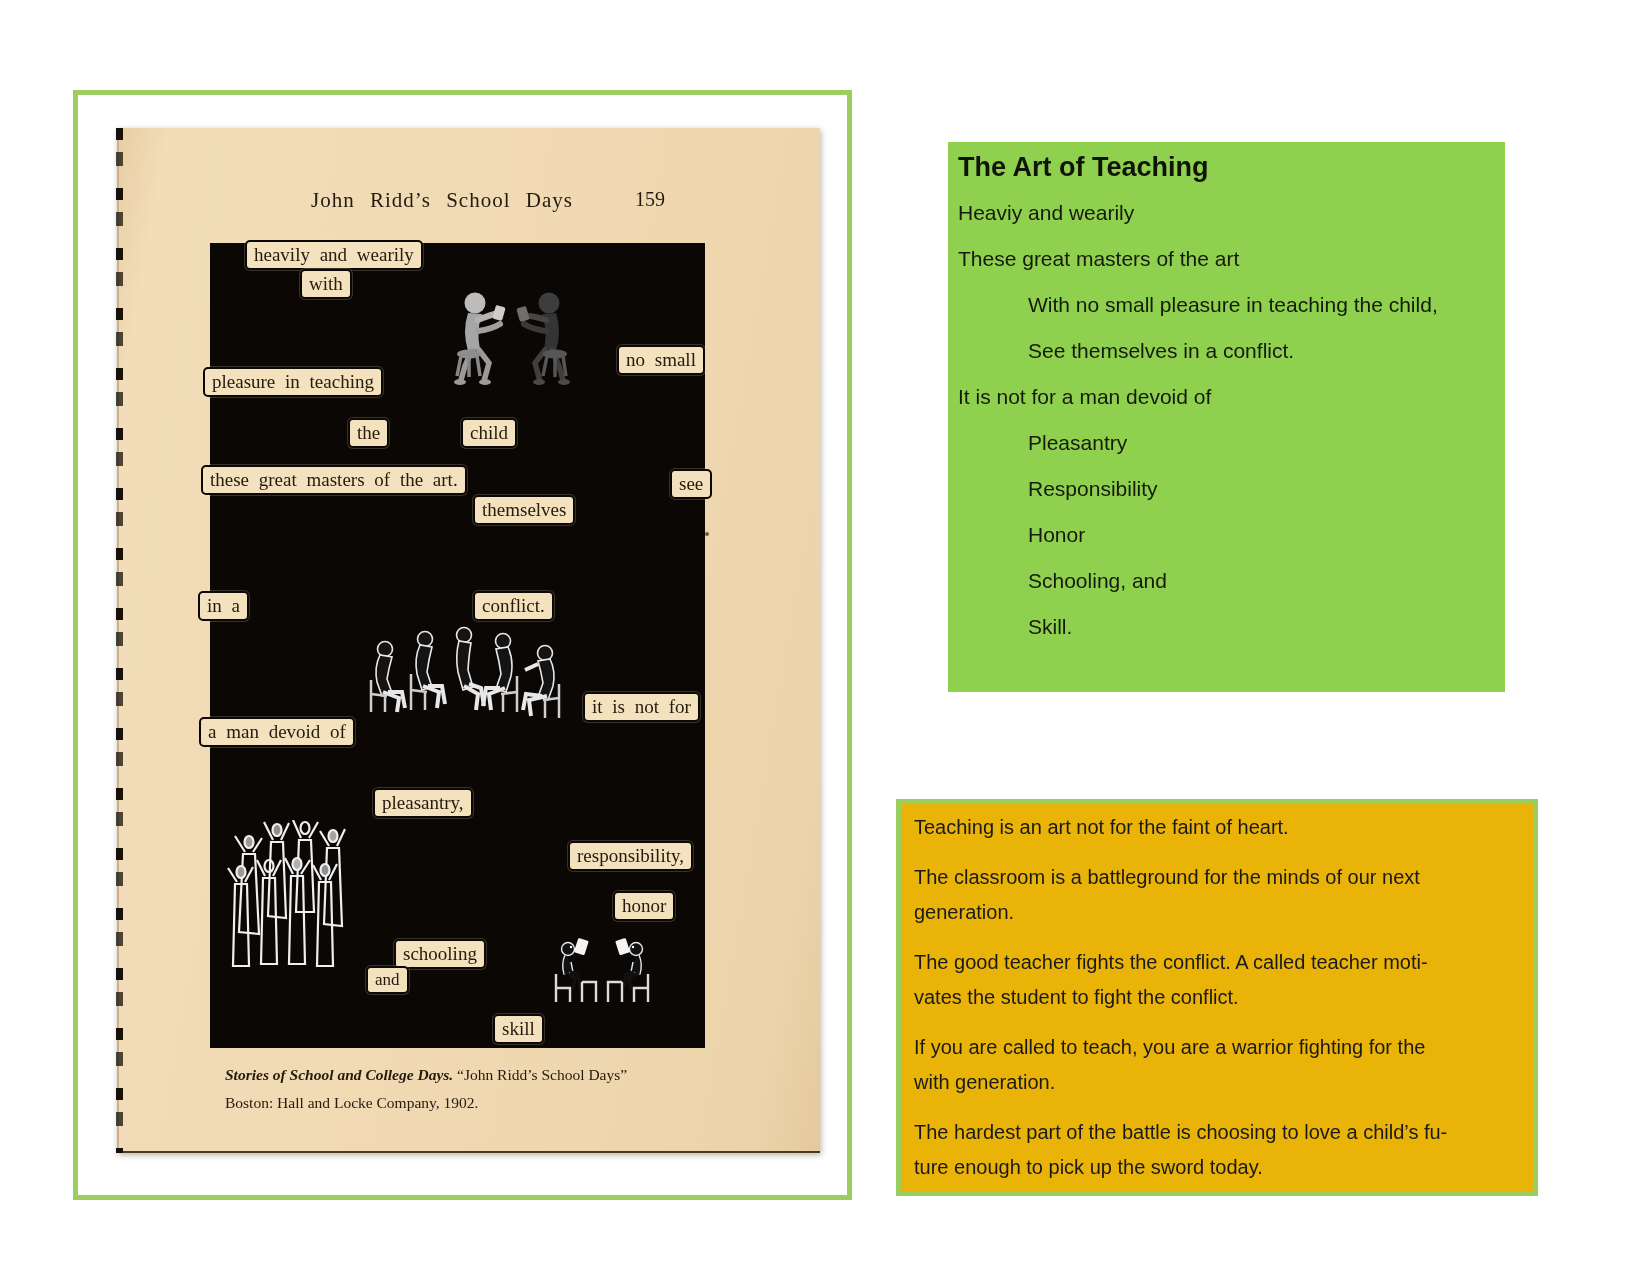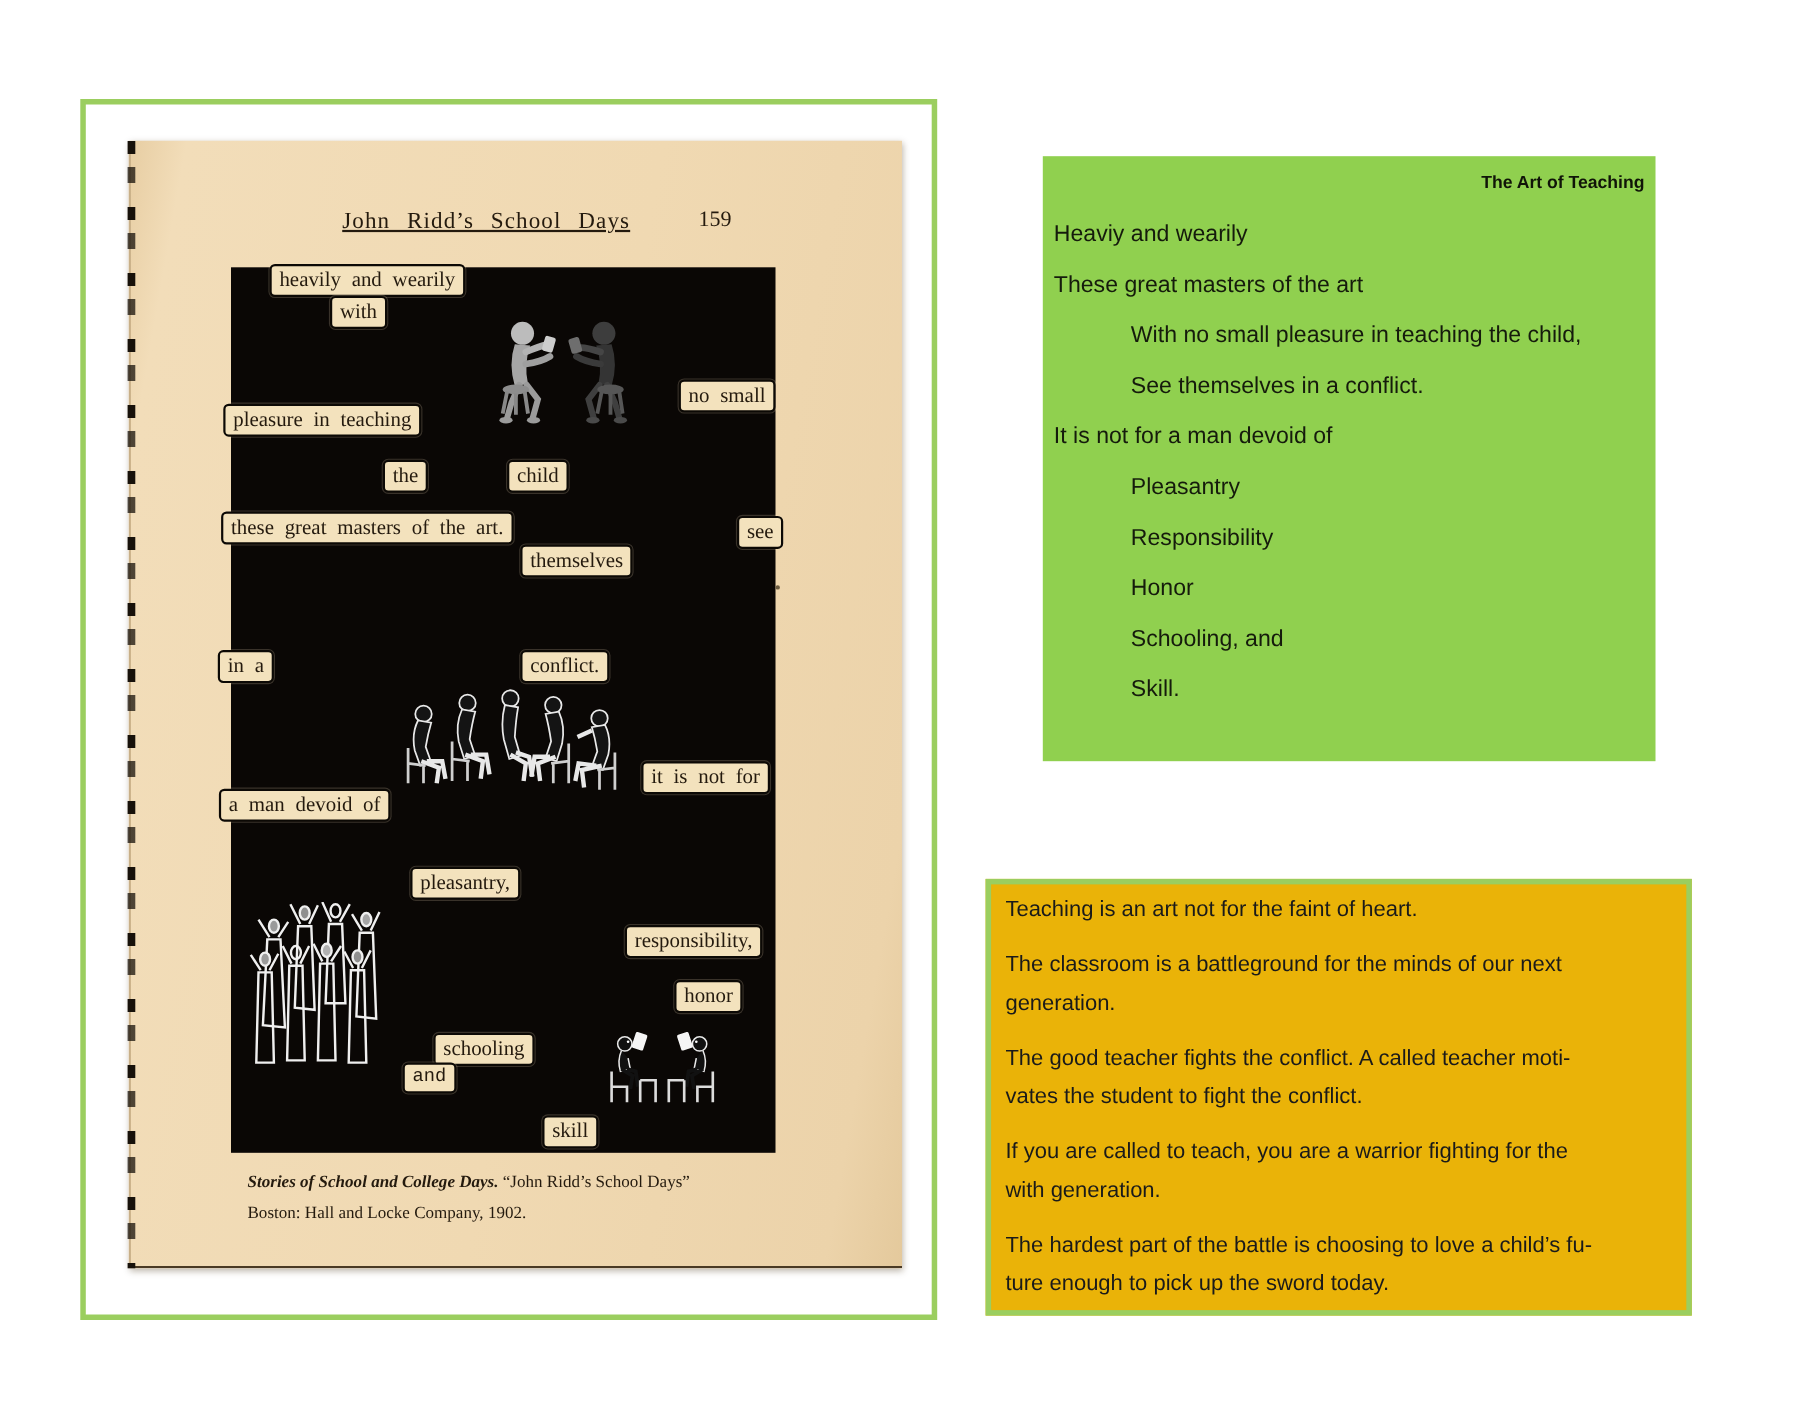--- a/index.html
+++ b/index.html
@@ -10,44 +10,44 @@
   .frame{position:absolute;left:73px;top:90px;width:779px;height:1110px;
          border:5px solid #9bce5f;box-sizing:border-box;background:#ffffff;}
   .scanpage{position:absolute;left:117px;top:128px;width:703px;height:1025px;
             background:linear-gradient(100deg,#e7cda2 0%,#f2ddb9 6%,#f0d9b2 55%,#ecd3aa 92%,#e4c99c 100%);
             box-shadow:1px 2px 6px rgba(60,40,10,.35), inset 0 -2px 0 #4a3a24, inset 2px 0 0 #c9b088;}
   .page-edge{position:absolute;left:-1px;top:0;bottom:0;width:7px;
              background:repeating-linear-gradient(to bottom,#17110a 0 12px,rgba(23,17,10,0) 12px 24px,
              rgba(23,17,10,.75) 24px 38px,rgba(23,17,10,0) 38px 60px);}
   .pg-header{position:absolute;left:160px;top:60px;width:330px;text-align:center;
              font-family:"Liberation Serif",serif;font-size:21px;color:#241a0e;
-             word-spacing:9px;letter-spacing:1px;white-space:nowrap;text-decoration:underline;}
+             word-spacing:9px;letter-spacing:1px;white-space:nowrap;}
   .pg-num{position:absolute;left:518px;top:60px;font-family:"Liberation Serif",serif;
           font-size:20px;color:#241a0e;}
   .blackrect{position:absolute;left:93px;top:115px;width:495px;height:805px;background:#0a0705;}
   .speck{position:absolute;left:588px;top:404px;width:4px;height:4px;border-radius:50%;background:#6b5b40;}
 
   .wb{position:absolute;background:#f3e2bd;color:#241a0e;font-family:"Liberation Serif",serif;
       font-size:19px;line-height:1.15;padding:2px 7px;border-radius:5px;border:2px solid #0c0905;
       white-space:nowrap;word-spacing:5px;box-shadow:0 0 0 1px rgba(243,226,189,.2);}
-  .wb.small{font-size:17px;font-family:Liberation Mono, monospace;}
+  .wb.small{font-size:17px;}
 
   .citation{position:absolute;left:108px;top:938px;font-family:"Liberation Serif",serif;
             font-size:15.5px;color:#241a0e;white-space:nowrap;}
   .citation .it{font-style:italic;font-weight:bold;}
   .citation2{position:absolute;left:108px;top:966px;font-family:"Liberation Serif",serif;
              font-size:15.5px;color:#241a0e;white-space:nowrap;}
 
   .illus{position:absolute;}
 
   
   .poembox{position:absolute;left:948px;top:142px;width:557px;height:550px;background:#90d04f;
            box-sizing:border-box;padding:6px 10px 0 10px;color:#151b0c;}
-  .poem-title{margin-top:4px;height:30px;line-height:30px;text-align:right;
-              font-size:16px;font-weight:bold;color:#101408;}
+  .poem-title{margin-top:4px;height:30px;line-height:30px;text-align:left;
+              font-size:27px;font-weight:bold;color:#101408;}
   .poem-lines{margin-top:8px;}
   .pl{height:46px;line-height:46px;font-size:21px;white-space:nowrap;}
   .pl.ind{padding-left:70px;}
 
   
   .essaybox{position:absolute;left:896px;top:799px;width:642px;height:397px;background:#eab308;
             border:5px solid #9bce5f;box-sizing:border-box;padding:6px 4px 0 13px;color:#1a1a1a;}
   .el{height:35px;line-height:35px;font-size:20px;white-space:nowrap;}
   .el.para{margin-top:15px;}
   .el:first-child{margin-top:0;}

